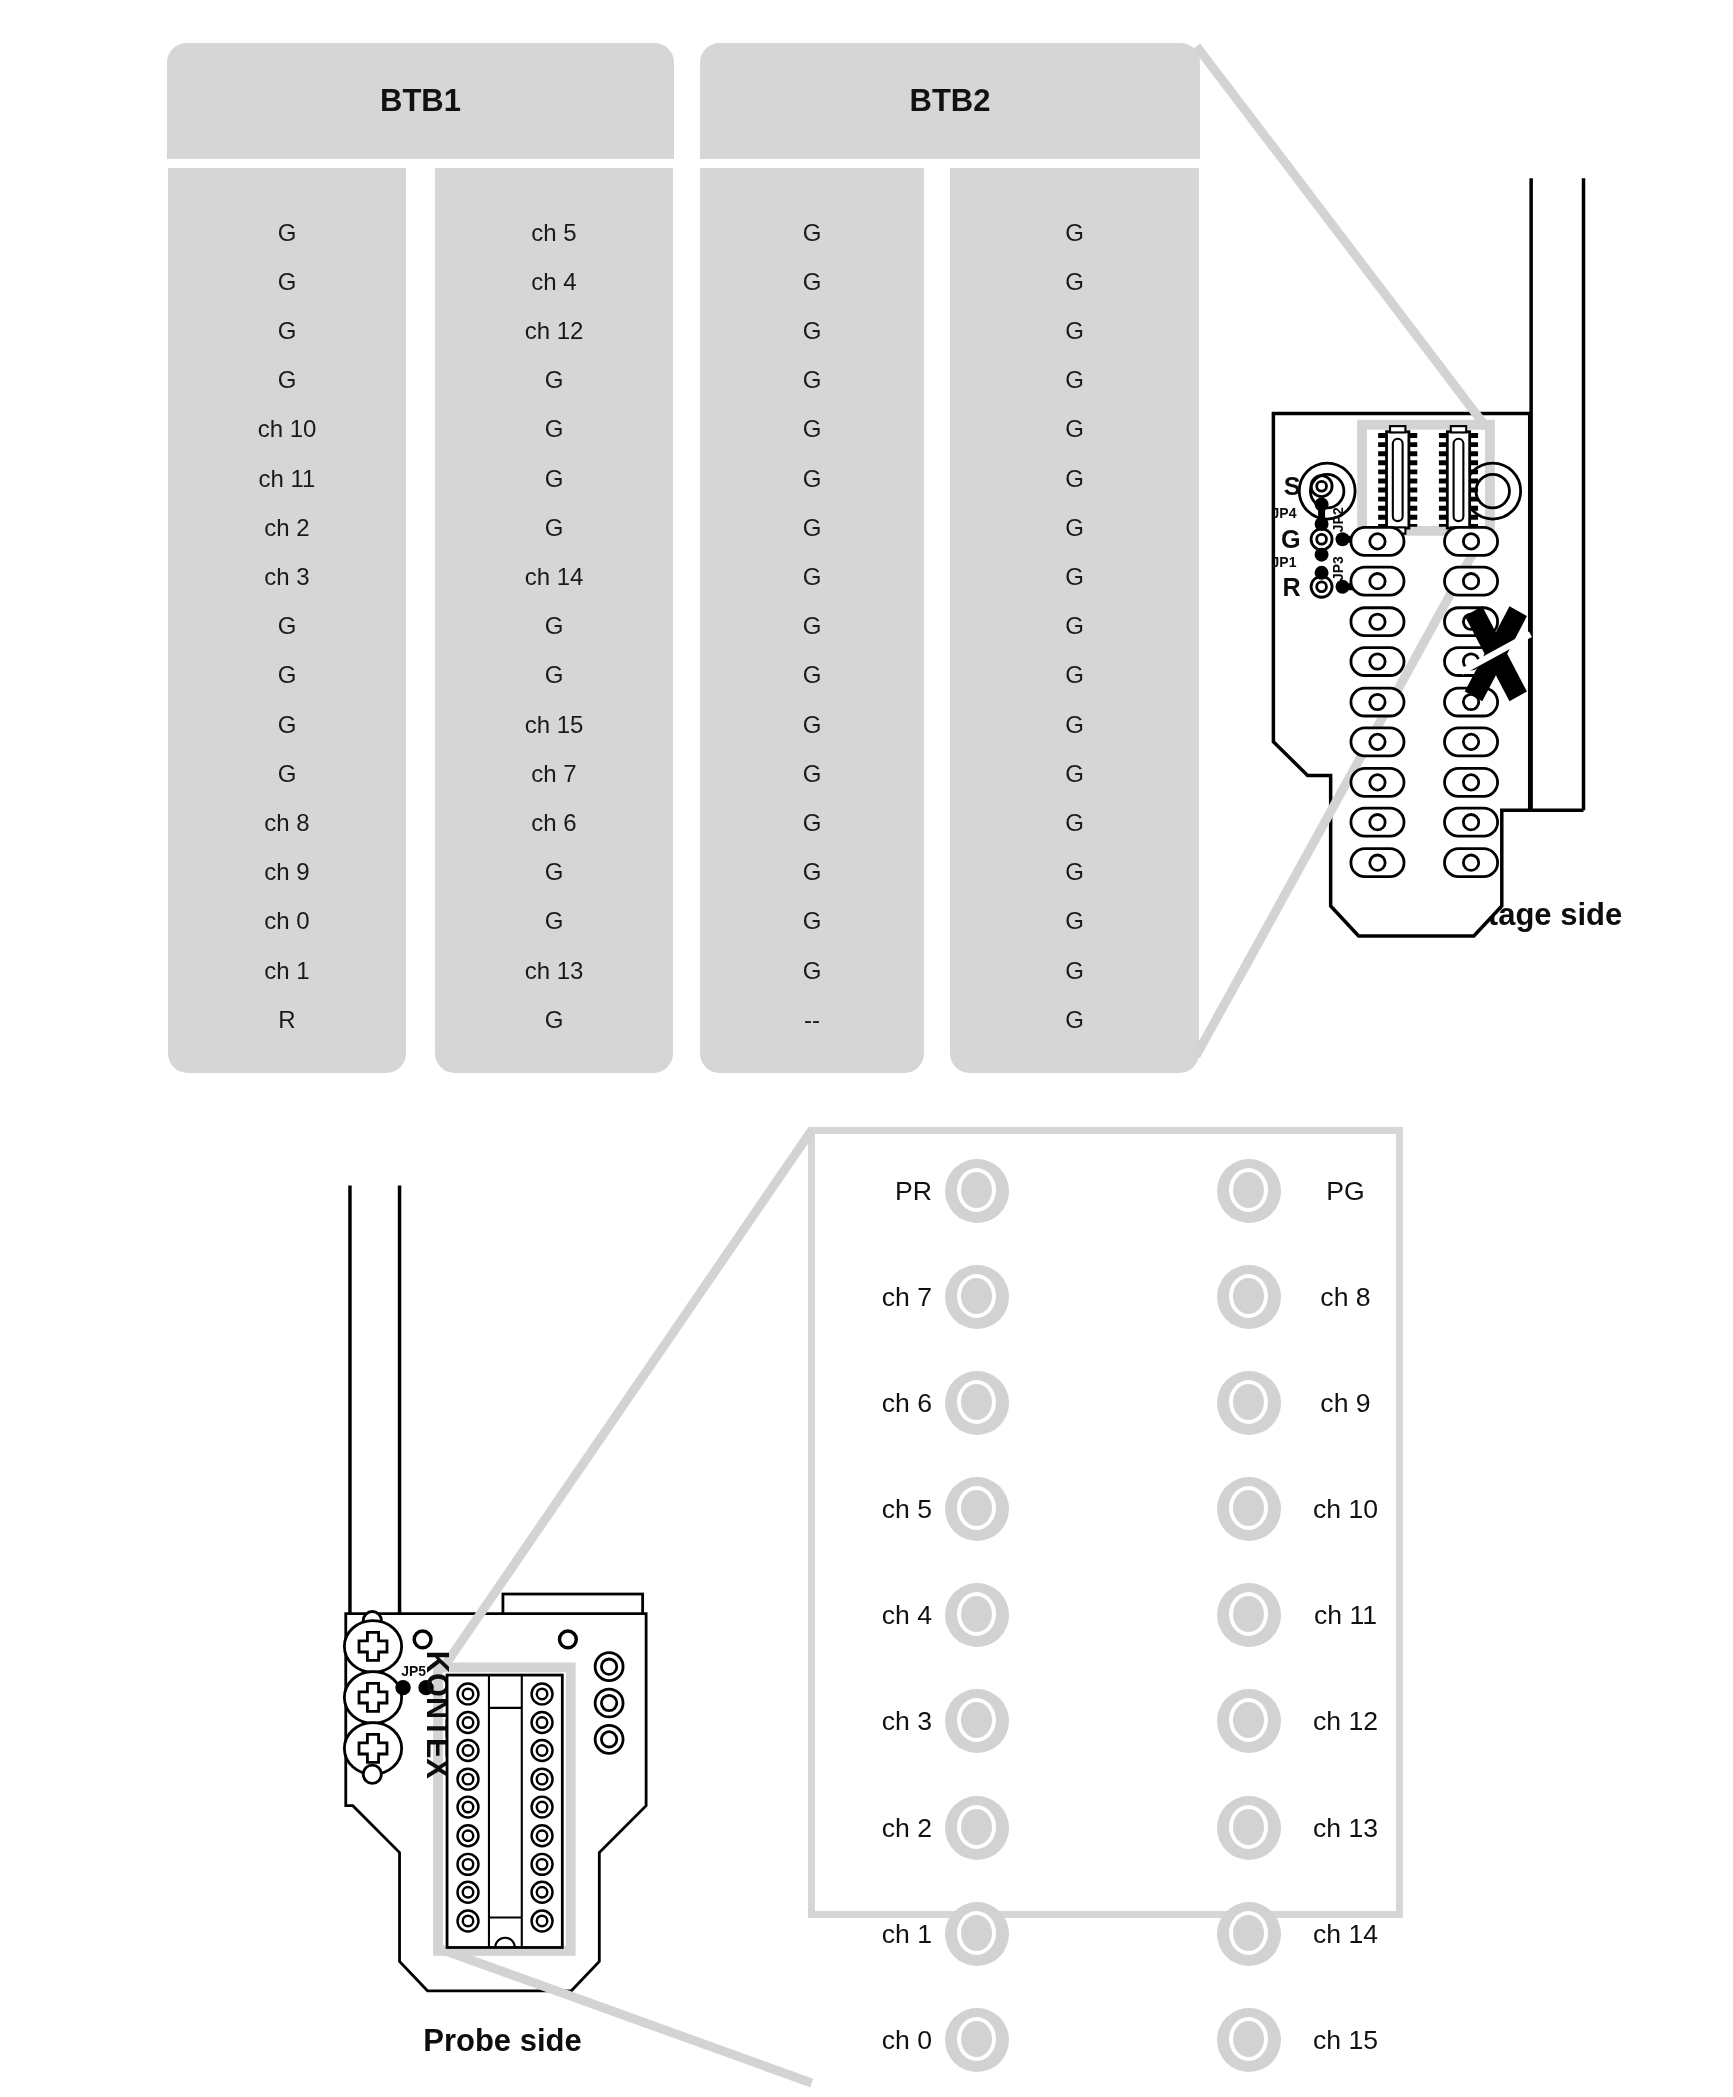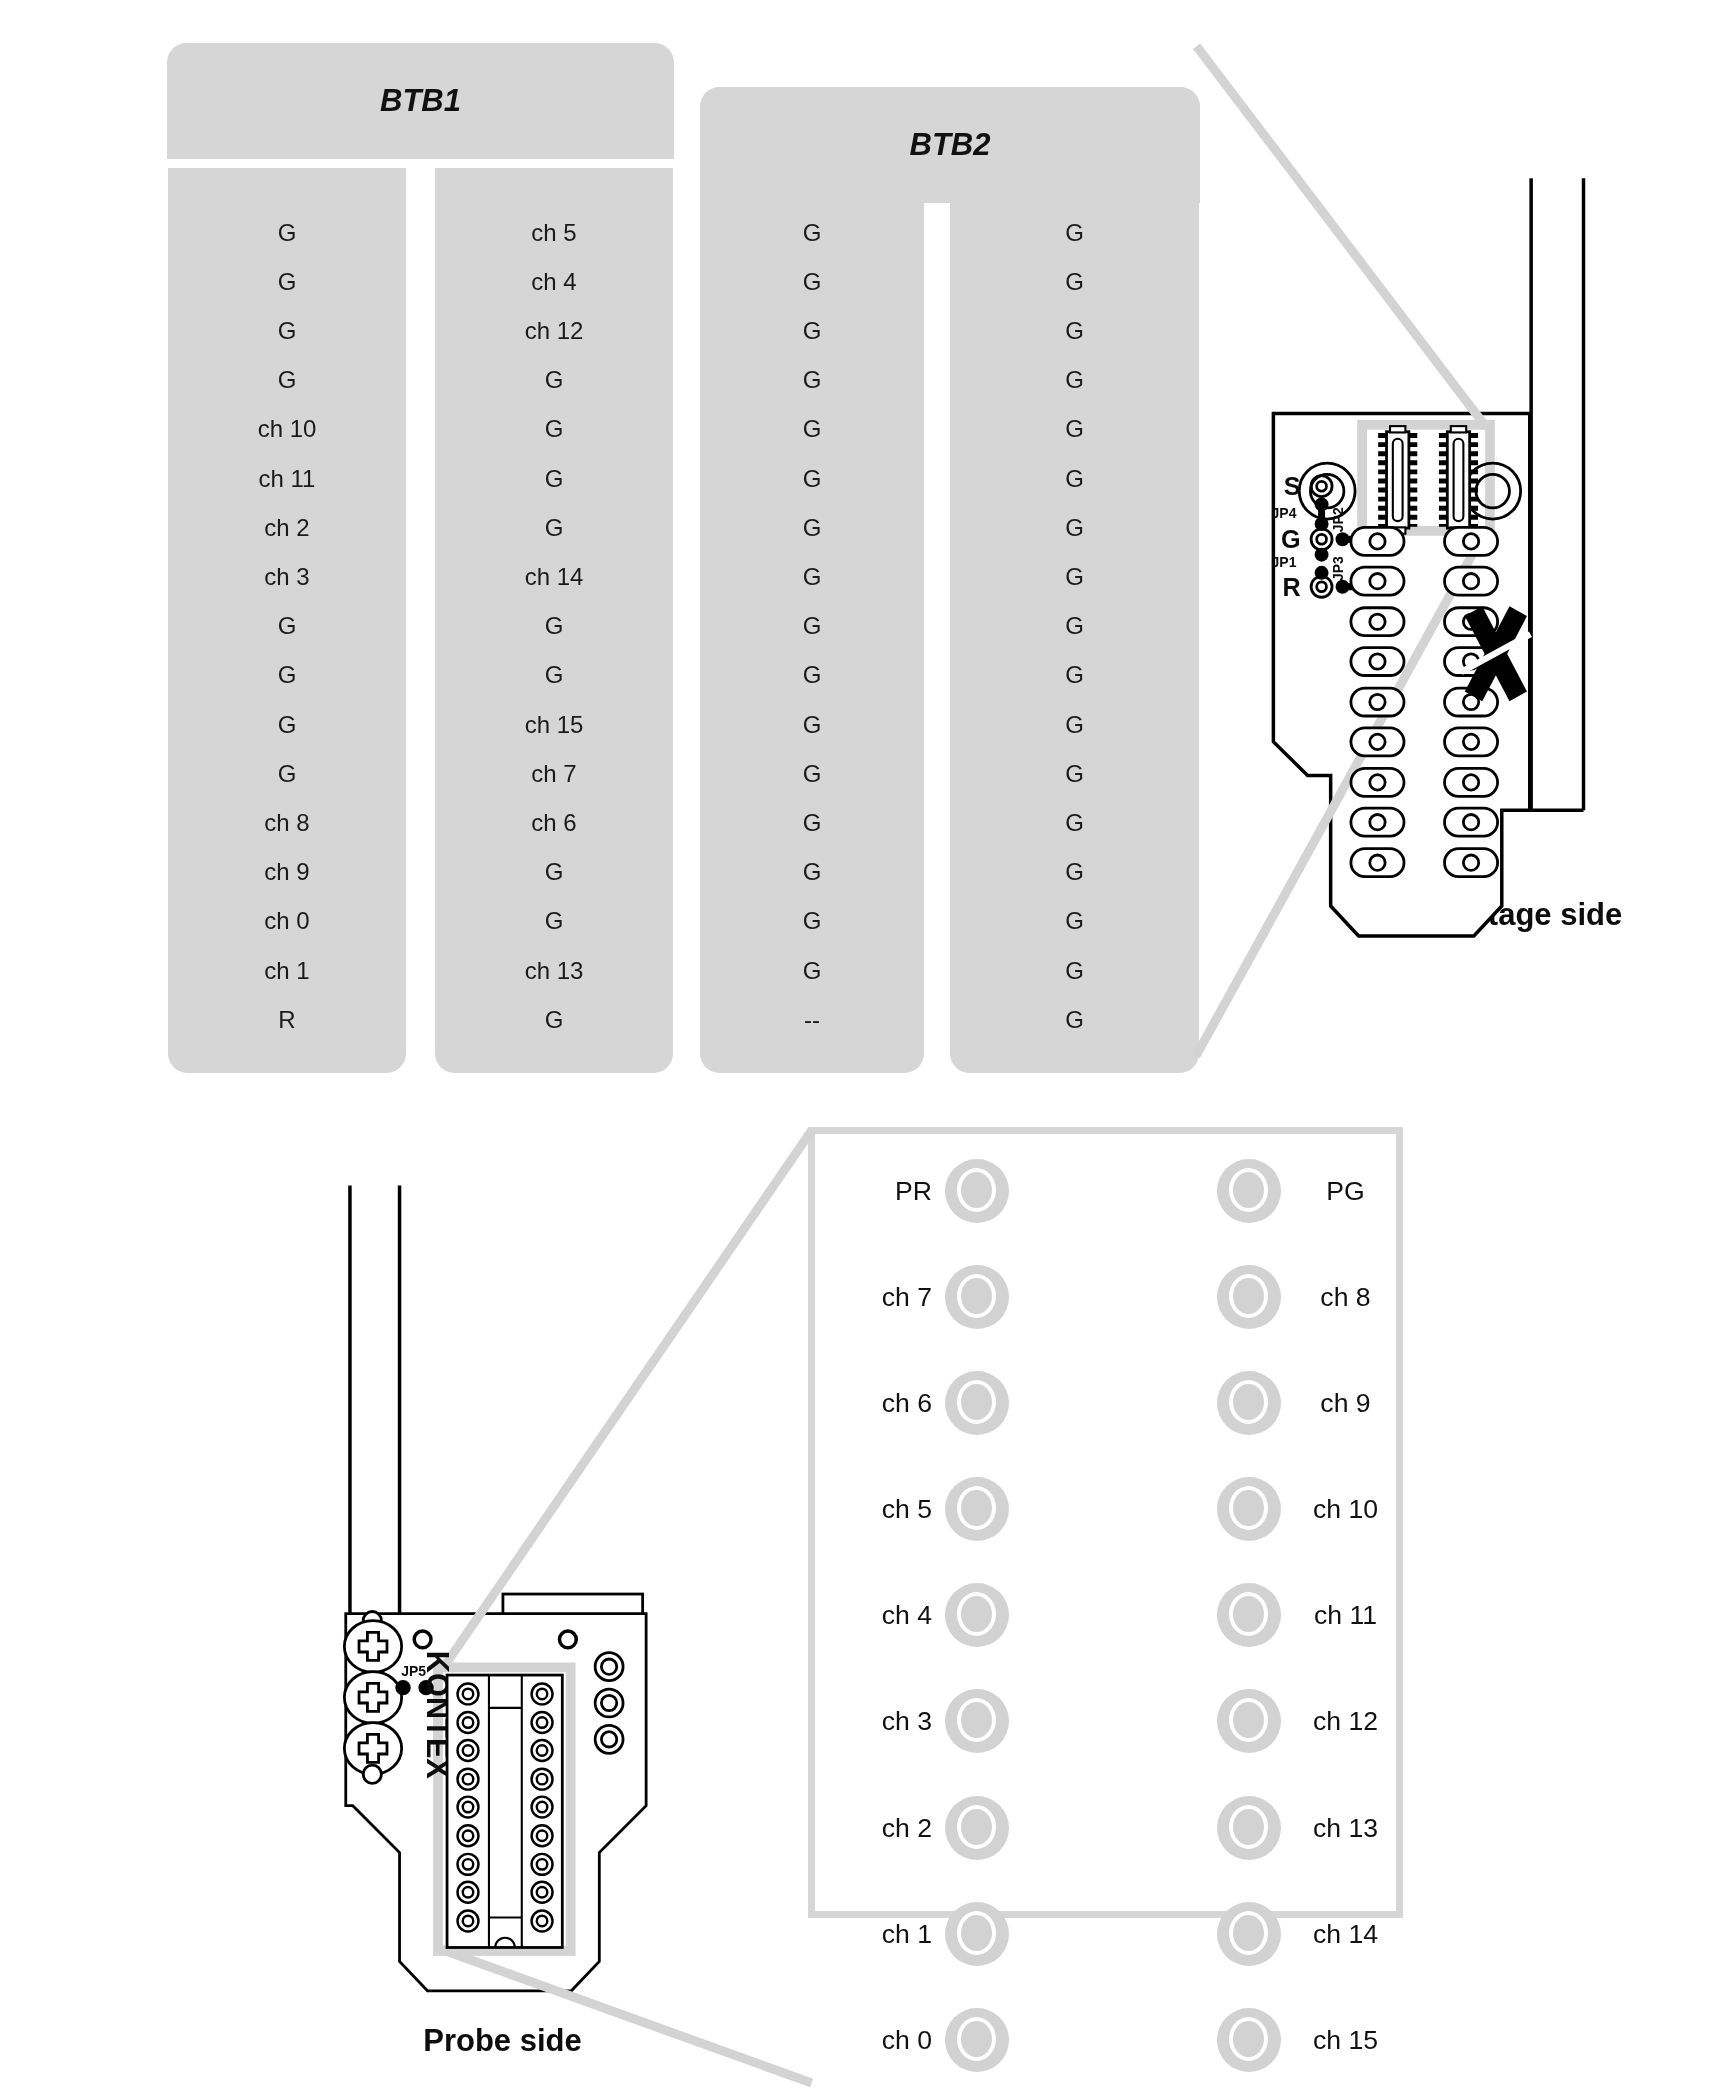--- a/index.html
+++ b/index.html
@@ -6,21 +6,21 @@
     --box-gray:#d6d6d6;
     --callout-gray:#d3d3d3;
     --pad-gray:#d2d2d2;
     --text:#141414;
   }
   html,body{margin:0;padding:0;background:#ffffff;}
   #canvas{position:relative;width:1733px;height:2097px;background:#fff;overflow:hidden;
           font-family:"Liberation Sans","DejaVu Sans",sans-serif;color:var(--text);}
   .hdr{position:absolute;top:43px;height:116px;background:var(--box-gray);
        border-radius:19.6px 19.6px 0 0;display:flex;align-items:center;justify-content:center;}
-  .hdr span{font-size:31px;font-weight:bold;color:#111;font-style:italic;}
+  .hdr span{font-size:31px;font-weight:bold;color:#111;}
   .colbox{position:absolute;top:168px;height:905px;background:var(--box-gray);
           border-radius:0 0 19.6px 19.6px;}
   .cell{position:absolute;left:0;width:100%;height:25px;line-height:25px;
         text-align:center;font-size:24px;color:#1a1a1a;}
   #pinout-panel{position:absolute;left:808px;top:1127px;width:595px;height:791px;
         border:7.7px solid var(--box-gray);background:#fff;box-sizing:border-box;}
   .prow{position:absolute;left:0;width:100%;height:64px;}
   .plab{position:absolute;top:0;height:64px;line-height:64px;font-size:26.6px;color:#111;}
   .plab.left{left:0;width:117px;text-align:right;}
   .plab.right{left:482px;width:97px;text-align:center;}
@@ -75,21 +75,21 @@
       <div class="cell" style="top: 494px;">G</div>
       <div class="cell" style="top: 544px;">ch 15</div>
       <div class="cell" style="top: 593px;">ch 7</div>
       <div class="cell" style="top: 642px;">ch 6</div>
       <div class="cell" style="top: 691px;">G</div>
       <div class="cell" style="top: 740px;">G</div>
       <div class="cell" style="top: 790px;">ch 13</div>
       <div class="cell" style="top: 839px;">G</div>
     </div>
 
-  <div class="hdr" style="left:700px;width:500px;margin-top:44px;">
+  <div class="hdr" style="left:700px;width:500px;">
     <span>BTB2</span>
   </div>
   <div class="colbox" style="left:700px;width:224px;">
       <div class="cell" style="top: 52px;">G</div>
       <div class="cell" style="top: 101px;">G</div>
       <div class="cell" style="top: 150px;">G</div>
       <div class="cell" style="top: 199px;">G</div>
       <div class="cell" style="top: 248px;">G</div>
       <div class="cell" style="top: 298px;">G</div>
       <div class="cell" style="top: 347px;">G</div>

